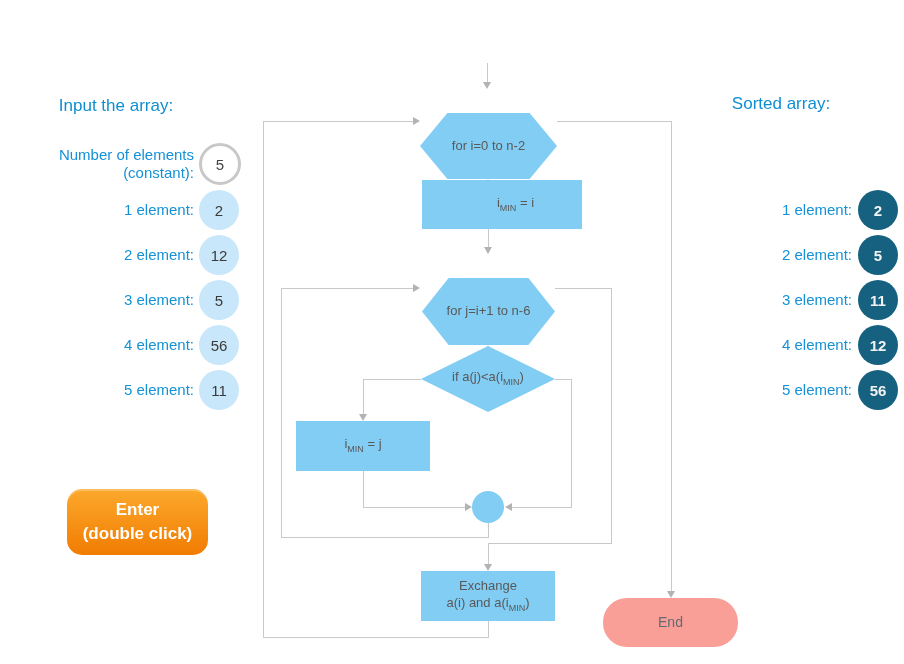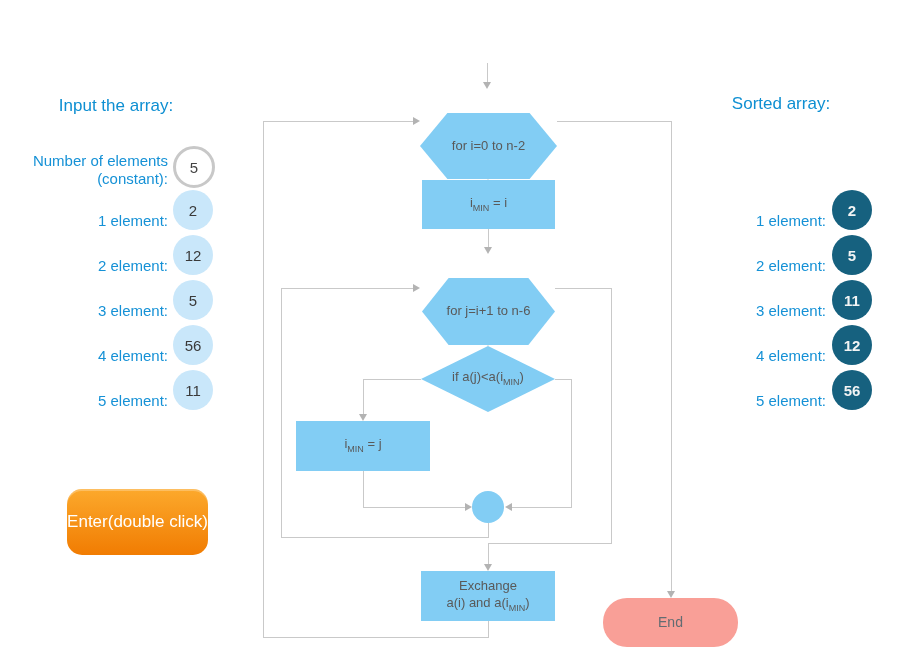--- a/index.html
+++ b/index.html
@@ -1,34 +1,34 @@
 <!DOCTYPE html>
 <html><head>
 <meta charset="utf-8">
 <style>
   html,body{margin:0;padding:0;background:#ffffff;}
   .canvas{position:relative;width:904px;height:664px;background:#ffffff;overflow:hidden;
           font-family:"Liberation Sans",sans-serif;}
 
   
   .panel-heading{position:absolute;font-size:17px;font-weight:normal;color:#0e8fd2;text-align:center;}
-  .row{position:absolute;display:flex;align-items:flex-end;}
+  .row{position:absolute;display:flex;align-items:center;margin-left:26px;}
   .row .lbl{font-size:15px;color:#1591d6;text-align:right;line-height:18px;}
   .in-lbl{width:143px;}
   .out-lbl{width:126px;}
   .circ{width:40px;height:40px;border-radius:50%;display:flex;align-items:center;justify-content:center;
         font-size:15px;margin-left:5px;flex:0 0 auto;}
   .circ.in{background:#c9e7fa;color:#3a3a3a;}
   .circ.out{background:#16617f;color:#f2f4f4;font-weight:bold;margin-left:6px;}
   .circ.const{background:#ffffff;border:3px solid #c8c8c8;width:36px;height:36px;color:#444444;}
 
   .enter-btn{position:absolute;left:67px;top:489px;width:141px;height:66px;border-radius:15px;
              background:linear-gradient(#fca92c,#f17c02);box-shadow:inset 0 2px 0 rgba(255,255,255,0.25);
-             color:#ffffff;font-weight:normal;font-size:17px;line-height:24px;text-align:center;
-             display:flex;flex-direction:row;align-items:center;justify-content:center;cursor:pointer;}
+             color:#ffffff;font-weight:bold;font-size:17px;line-height:24px;text-align:center;
+             display:flex;flex-direction:column;align-items:center;justify-content:center;cursor:pointer;}
 
   
   .shape{position:absolute;background:#82cdf4;color:#595959;font-size:13px;text-align:center;
          display:flex;align-items:center;justify-content:center;line-height:1.3;}
   .stadium{border-radius:24px;}
   .begin{background:#54c52f;color:#3e8e1d;font-size:14px;}
   .end{background:#f99f97;color:#636c72;font-size:14px;}
   .hex{clip-path:polygon(0 50%,20% 0,80% 0,100% 50%,80% 100%,20% 100%);margin-top:24px;}
   .diam{clip-path:polygon(50% 0,100% 50%,50% 100%,0 50%);}
   .conn-circle{border-radius:50%;}
@@ -173,21 +173,21 @@
 
   <i class="h" style="left:557px;top:121px;width:115px;"></i>
   <i class="v" style="left:671px;top:121px;height:472px;"></i>
   <i class="arr arr-d" style="left:667px;top:591px;"></i>
 
 
   <div class="shape hex" style="left:420px;top:89px;width:137px;height:66px;">
     <span>for i=0 to n-2</span>
   </div>
 
-  <div class="shape" style="left:422px;top:180px;width:133px;height:49px;">
+  <div class="shape" style="left:422px;top:180px;width:133px;height:49px;padding-left:27px;">
     <span><span>i</span><sub class="ss">MIN</sub><span> = i</span></span>
   </div>
 
   <div class="shape hex" style="left:422px;top:254px;width:133px;height:67px;">
     <span>for j=i+1 to n-6</span>
   </div>
 
   <div class="shape diam" style="left:421px;top:346px;width:134px;height:66px;">
     <span><span>if a(j)&lt;a(i</span><sub class="ss">MIN</sub><span>)</span></span>
   </div>

